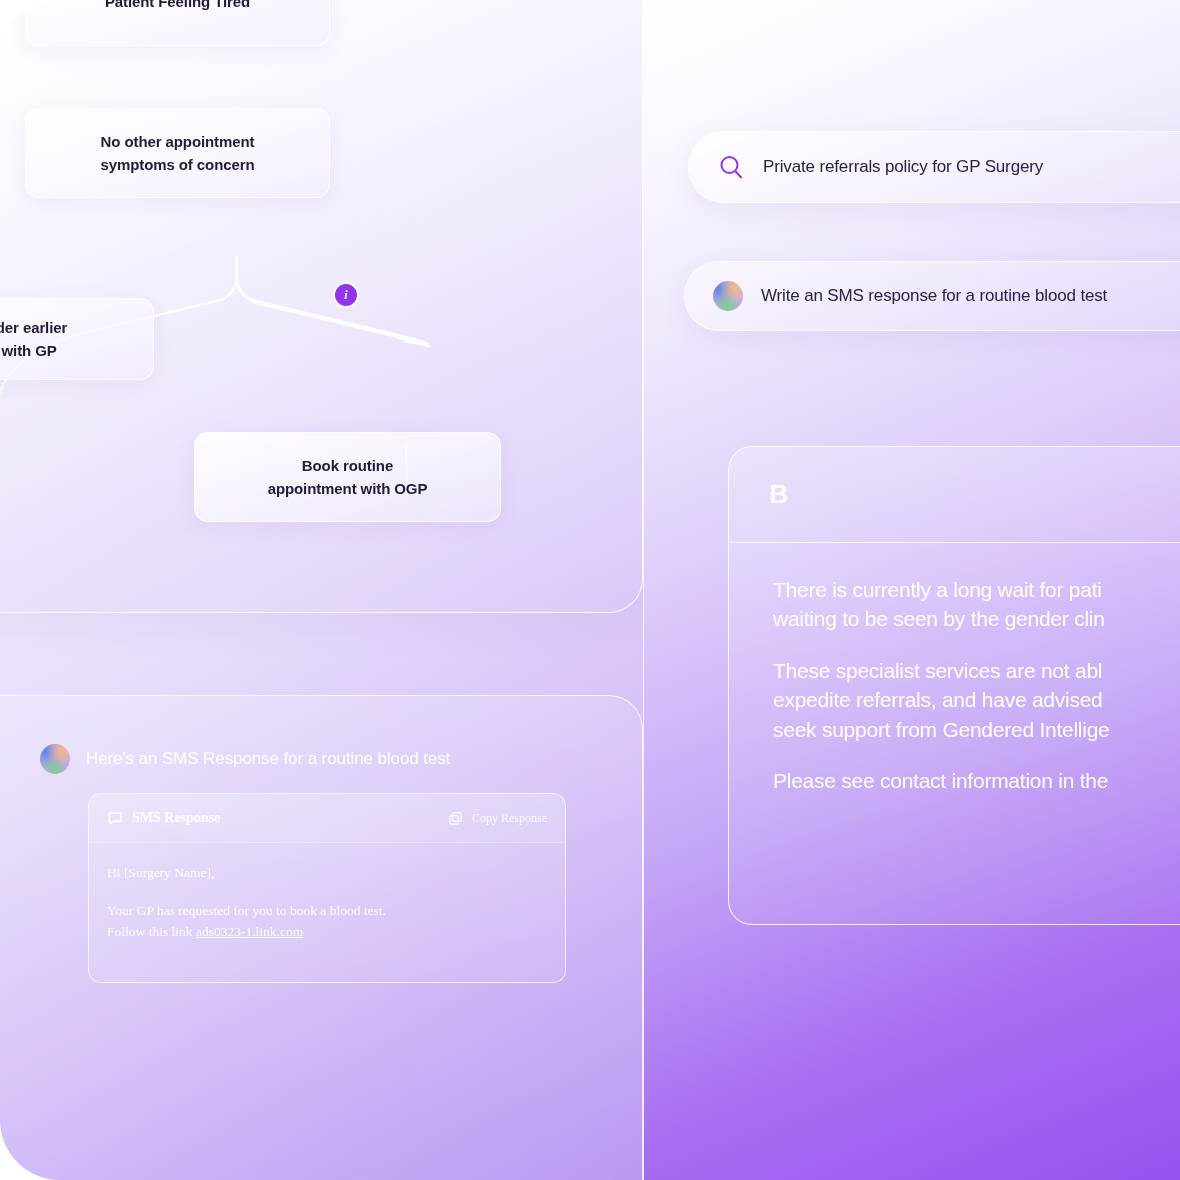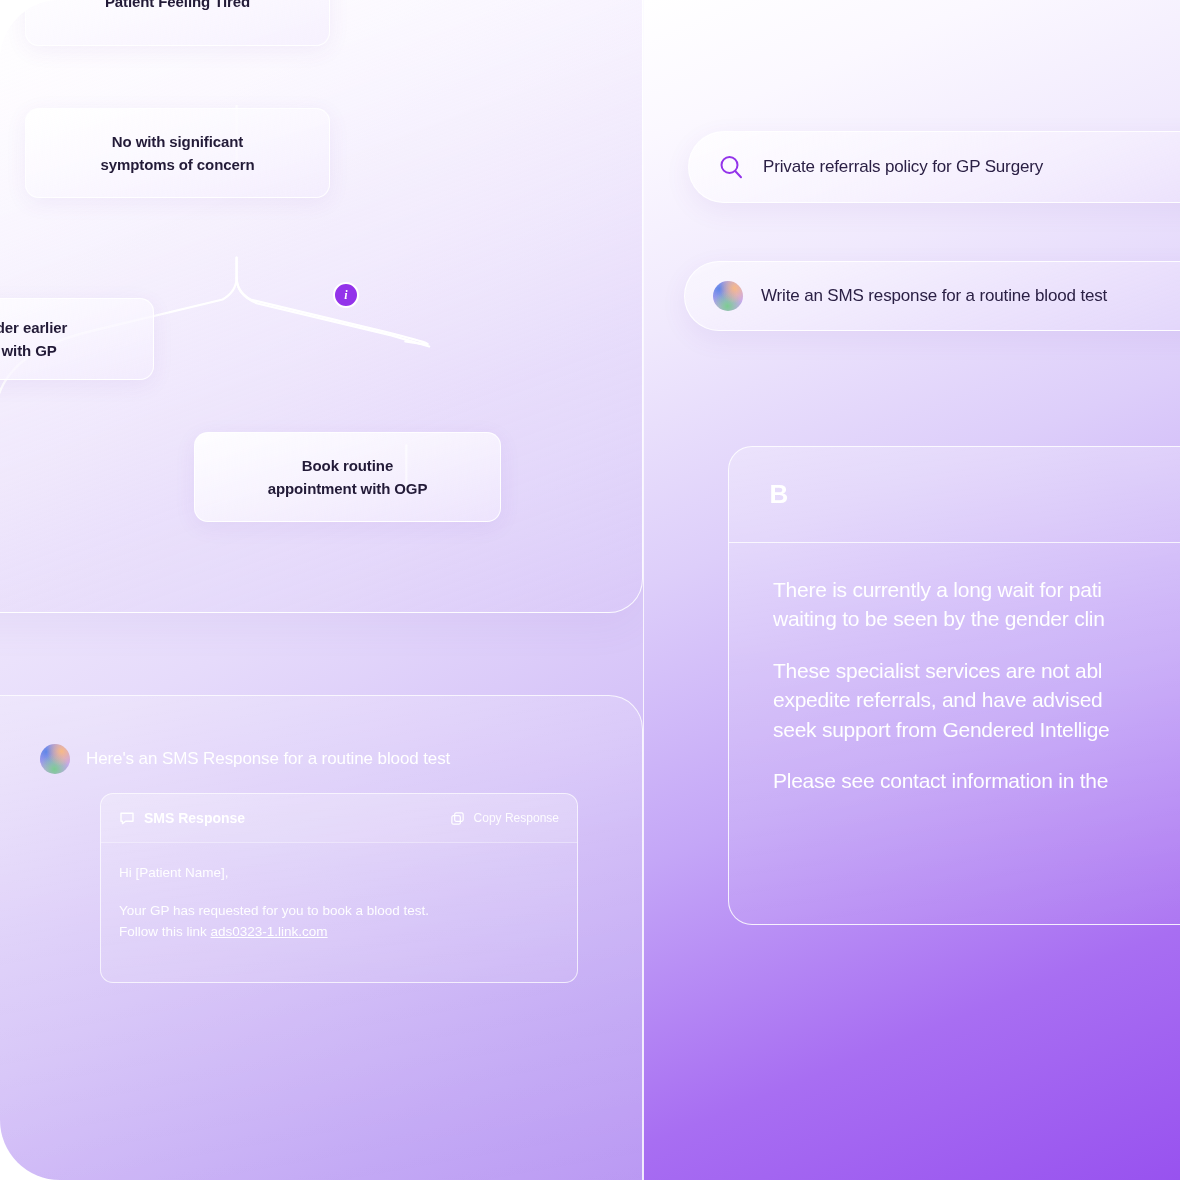--- a/index.html
+++ b/index.html
@@ -110,27 +110,28 @@
     width: 30px; height: 30px; border-radius: 50%;
     background:
       radial-gradient(circle at 72% 24%, rgba(250,186,128,0.95) 0%, rgba(250,186,128,0) 48%),
       radial-gradient(circle at 48% 84%, rgba(118,206,140,0.95) 0%, rgba(118,206,140,0) 52%),
       radial-gradient(circle at 20% 26%, rgba(90,132,231,0.95) 0%, rgba(90,132,231,0) 55%),
       radial-gradient(circle at 62% 55%, rgba(196,160,238,0.9) 0%, rgba(186,150,235,0.8) 100%);
     flex: none;
   }
 
   #sms-response-card {
-    position: absolute; left: 160px; top: 97px;
+    position: absolute; left: 148px; top: 97px;
     width: 478px; height: 190px;
     border-radius: 13px;
     border: 1px solid rgba(255,255,255,0.72);
     background: linear-gradient(175deg,
       rgba(255,255,255,0.20) 0%, rgba(255,255,255,0.09) 100%);
     overflow: hidden;
+    font-family: Liberation Serif, serif;
   }
   #sms-card-header {
     height: 49px; padding: 0 18px;
     display: flex; align-items: center; justify-content: space-between;
     border-bottom: 1px solid rgba(255,255,255,0.34);
     background: rgba(255,255,255,0.10);
   }
   .hdr-left, .hdr-right { display: flex; align-items: center; gap: 9px; }
   #sms-card-title { font-size: 14px; font-weight: 700; color: #fff; }
   #copy-label { font-size: 12px; color: rgba(255,255,255,0.92); text-align: right; }
@@ -235,21 +236,21 @@
           <path d="M 467 506 L 467 552"></path>
         </g>
       </svg>
 
       <div class="node node-light" id="node-tired">
         <span>Patient Feeling Tired</span>
       </div>
 
       <div class="node node-light" id="node-nosym">
         <span>
-          <span>No with significant</span><br>
+          <span>No other appointment</span><br>
           <span>symptoms of concern</span>
         </span>
       </div>
 
       <div class="node node-light" id="node-review">
         <span>
           <span>s, consider earlier</span><br>
           <span>review with GP</span>
         </span>
       </div>
@@ -286,21 +287,21 @@
           <div class="hdr-right">
             <svg width="15" height="15" viewBox="0 0 16 16">
               <rect x="5" y="2" width="9" height="9" rx="1.6" fill="none" stroke="#ffffff" stroke-width="1.3"></rect>
               <rect x="2" y="5" width="9" height="9" rx="1.6" fill="none" stroke="#ffffff" stroke-width="1.3"></rect>
             </svg>
             <span id="copy-label">Copy Response</span>
           </div>
         </div>
 
         <div id="sms-card-body">
-          <div>Hi [Patient Name],</div>
+          <div>Hi [Surgery Name],</div>
           <div id="sms-body-line2"><span style="white-space:pre-line;">Your GP has requested for you to book a blood test.
 Follow this link </span><span id="sms-link">ads0323-1.link.com</span></div>
         </div>
       </div>
     </div>
   </div>
 
   <div id="column-divider"></div>
 
   <div id="right-column">

